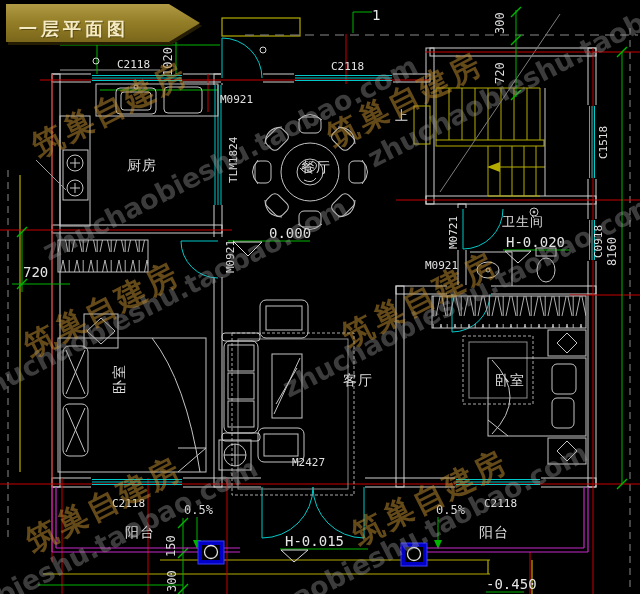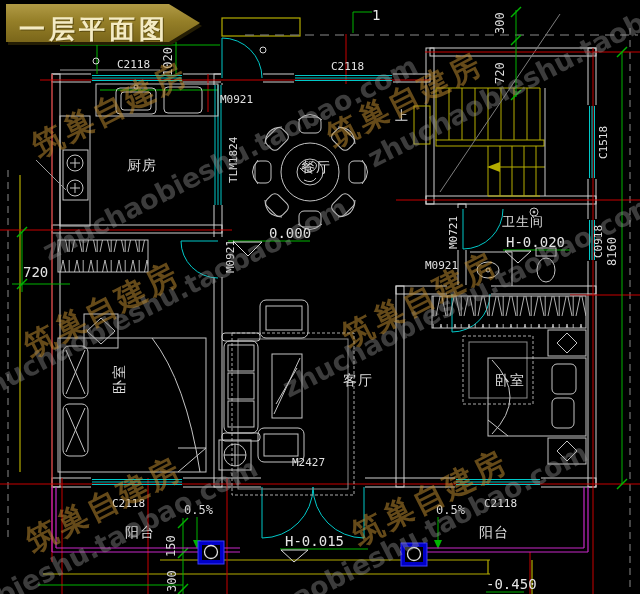--- a/index.html
+++ b/index.html
@@ -20,21 +20,21 @@
   .wm-latin{font:bold 27px "DejaVu Sans",sans-serif;color:rgba(150,150,150,0.40);}
   .wm-cjk{font:bold 31px "DejaVu Sans",sans-serif;color:rgba(193,142,47,0.52);letter-spacing:3px;}
 
   
   .banner{position:absolute;left:6px;top:4px;width:194px;height:38px;z-index:3;
           filter:drop-shadow(2px 3px 0 rgba(40,32,4,0.9));}
   .banner-inner{width:100%;height:100%;
         clip-path:polygon(0 0,84% 0,100% 50%,84% 100%,0 100%);
         background:linear-gradient(180deg,#b09a45 0%,#957f28 45%,#7a661a 100%);
         display:flex;align-items:center;box-sizing:border-box;padding-left:13px;}
-  .banner-inner span{font-weight:bold;font-size:26px;color:#f4ebc4;letter-spacing:4px;
+  .banner-inner span{font-weight:bold;font-size:18px;color:#f4ebc4;letter-spacing:4px;
         font-family:"DejaVu Sans",sans-serif;text-shadow:1px 1px 0 #5c4c10;margin-top:12px;}
 </style>
 </head>
 <body>
 
 <div id="stage">
 
 <svg id="plan" width="640" height="594" viewBox="0 0 640 594">
   <defs>
     <pattern id="wrd" width="14" height="32" patternUnits="userSpaceOnUse">

